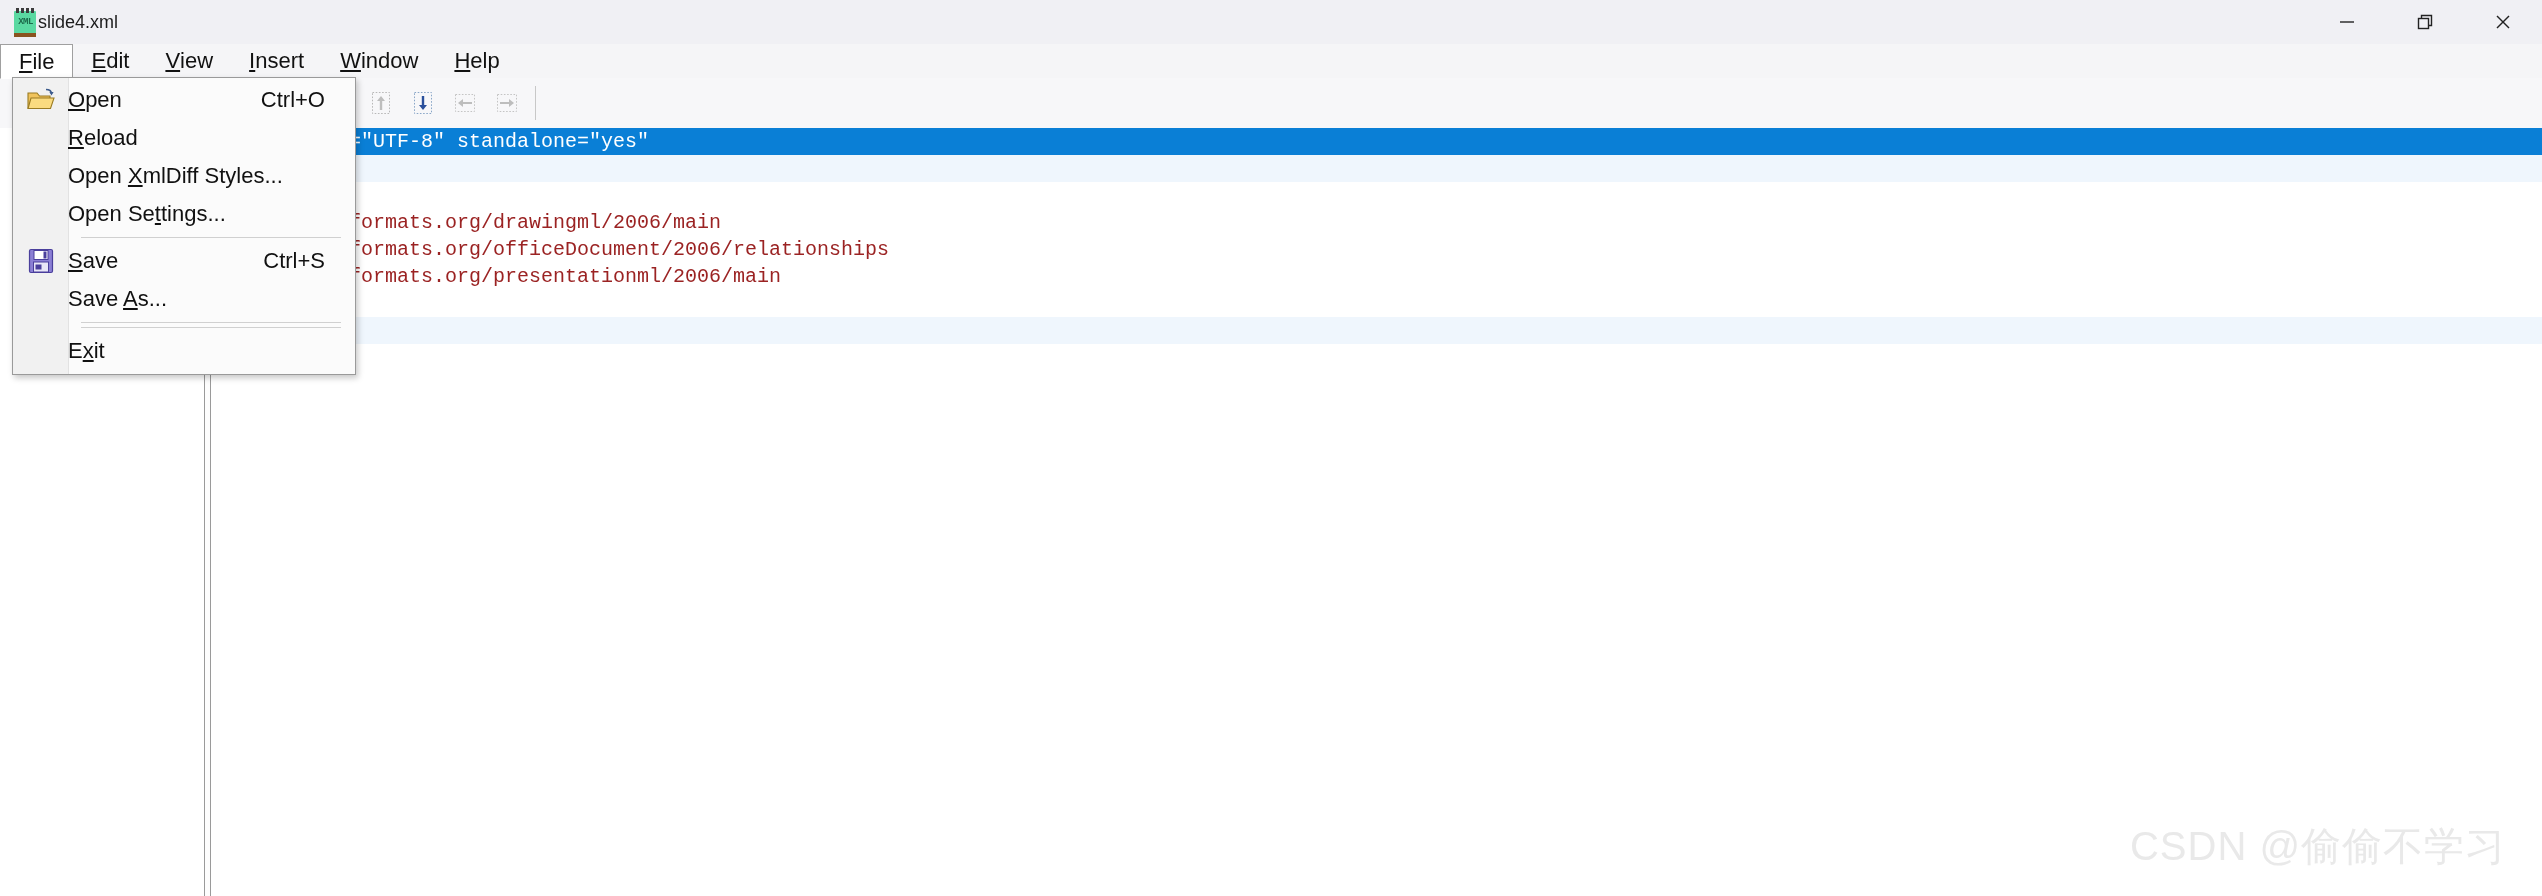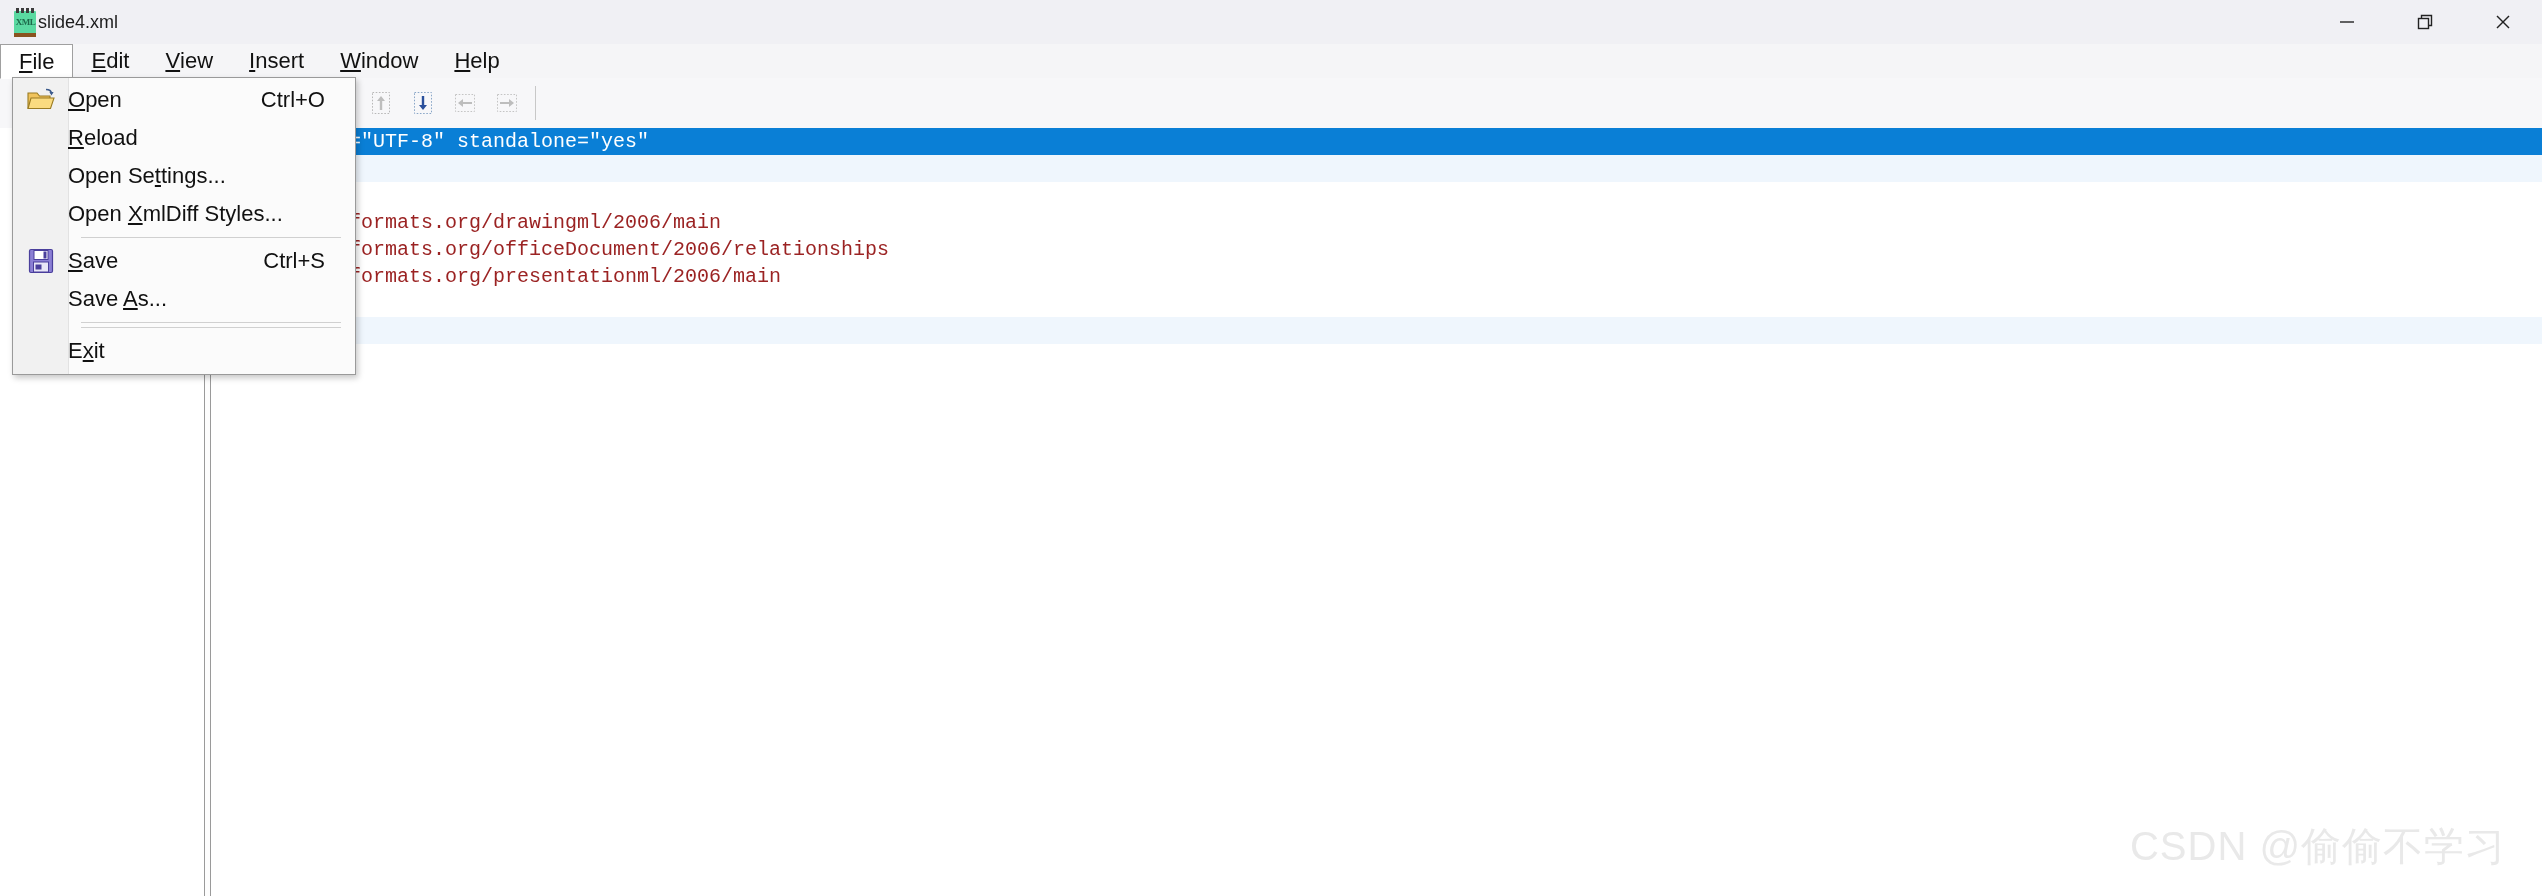--- a/index.html
+++ b/index.html
@@ -60,21 +60,21 @@
   .title-icon .xml-txt {
     position: absolute;
     left: 3px; top: 11px;
     width: 21px;
     font-size: 9px;
     line-height: 9px;
     font-weight: bold;
     color: #1d6b4b;
     text-align: center;
     letter-spacing: -0.5px;
-    font-family: Liberation Serif, serif;
+    font-family: Liberation Mono, monospace;
   }
   .title-text {
     font-size: 18px;
     color: #1c1c1c;
     font-family: "Liberation Sans", sans-serif;
   }
   .win-controls {
     position: absolute;
     right: 0; top: 0;
     height: 44px;
@@ -454,27 +454,27 @@
   </div>
 
   <div class="dd-item">
     <div class="dd-icon"></div>
     <div class="dd-label"><u>R</u>eload</div>
     <div class="dd-shortcut"></div>
   </div>
 
   <div class="dd-item">
     <div class="dd-icon"></div>
+    <div class="dd-label">Open <u>X</u>mlDiff Styles...</div>
+    <div class="dd-shortcut"></div>
+  </div>
+
+  <div class="dd-item">
+    <div class="dd-icon"></div>
     <div class="dd-label">Open Se<u>t</u>tings...</div>
-    <div class="dd-shortcut"></div>
-  </div>
-
-  <div class="dd-item">
-    <div class="dd-icon"></div>
-    <div class="dd-label">Open <u>X</u>mlDiff Styles...</div>
     <div class="dd-shortcut"></div>
   </div>
 
   <div class="dd-sep"></div>
 
   <div class="dd-item">
     <div class="dd-icon">
       <svg width="28" height="28" viewBox="0 0 28 28">
         <rect x="2.5" y="2.5" width="23" height="23" rx="1.5" fill="#8b7fd4" stroke="#4a3f9c" stroke-width="1.2"></rect>
         <rect x="7" y="3.5" width="14" height="9" fill="#ffffff" stroke="#4a3f9c" stroke-width="1"></rect>

